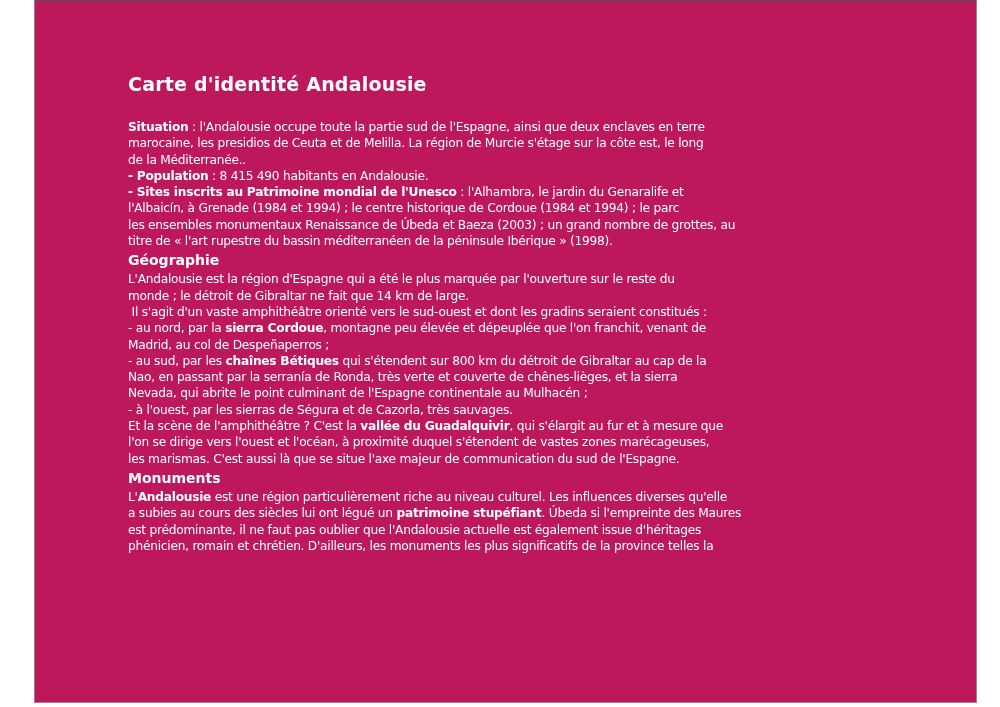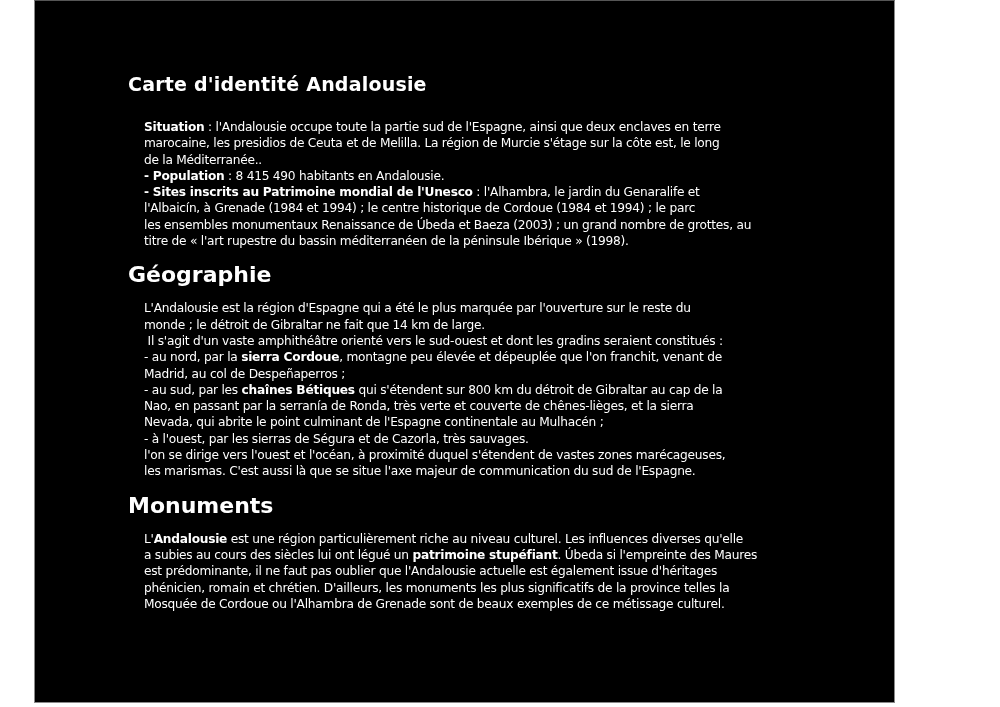--- a/index.html
+++ b/index.html
@@ -12,51 +12,51 @@
       position: relative;
       width: 1000px;
       height: 707px;
       background: #ffffff;
       overflow: hidden;
     }
     .slide {
       position: absolute;
       left: 34px;
       top: 0;
-      width: 861px;
+      width: 943px;
       height: 703px;
-      background: #000000;
+      background: #be185d;
       border: 1px solid #8a8a8a;
       border-top-color: #555;
       box-sizing: border-box;
     }
     .content {
       position: absolute;
       left: 93px;
       top: 71px;
       width: 740px;
       color: #ffffff;
     }
     h1 {
       font-size: 19px;
       font-weight: bold;
       line-height: 25px;
       margin: 0 0 22px 0;
       letter-spacing: 0.2px;
       white-space: pre;
     }
     h2 {
-      font-size: 22px;
+      font-size: 14px;
       font-weight: bold;
       line-height: 19px;
       margin: 2px 0 1px 0;
       white-space: pre;
     }
     p {
-      margin: 16px;
+      margin: 0;
       font-size: 12.2px;
       line-height: 16.3px;
       letter-spacing: -0.25px;
     }
     p .line {
       display: block;
       white-space: pre;
     }
     b {
       font-weight: 700;
@@ -84,26 +84,26 @@
         <p>
           <span class="line"><span>L'Andalousie est la région d'Espagne qui a été le plus marquée par l'ouverture sur le reste du</span></span>
           <span class="line"><span>monde ; le détroit de Gibraltar ne fait que 14 km de large.</span></span>
           <span class="line"><span> Il s'agit d'un vaste amphithéâtre orienté vers le sud-ouest et dont les gradins seraient constitués :</span></span>
           <span class="line"><span>- au nord, par la </span><b>sierra Cordoue</b><span>, montagne peu élevée et dépeuplée que l'on franchit, venant de</span></span>
           <span class="line"><span>Madrid, au col de Despeñaperros ;</span></span>
           <span class="line"><span>- au sud, par les </span><b>chaînes Bétiques</b><span> qui s'étendent sur 800 km du détroit de Gibraltar au cap de la</span></span>
           <span class="line"><span>Nao, en passant par la serranía de Ronda, très verte et couverte de chênes-lièges, et la sierra</span></span>
           <span class="line"><span>Nevada, qui abrite le point culminant de l'Espagne continentale au Mulhacén ;</span></span>
           <span class="line"><span>- à l'ouest, par les sierras de Ségura et de Cazorla, très sauvages.</span></span>
+          <span class="line"><span>Et la scène de l'amphithéâtre ? C'est la </span><b>vallée du Guadalquivir</b><span>, qui s'élargit au fur et à mesure que</span></span>
           <span class="line"><span>l'on se dirige vers l'ouest et l'océan, à proximité duquel s'étendent de vastes zones marécageuses,</span></span>
           <span class="line"><span>les marismas. C'est aussi là que se situe l'axe majeur de communication du sud de l'Espagne.</span></span>
         </p>
         <h2>Monuments</h2>
         <p>
           <span class="line"><span>L'</span><b>Andalousie</b><span> est une région particulièrement riche au niveau culturel. Les influences diverses qu'elle</span></span>
           <span class="line"><span>a subies au cours des siècles lui ont légué un </span><b>patrimoine stupéfiant</b><span>. Úbeda si l'empreinte des Maures</span></span>
           <span class="line"><span>est prédominante, il ne faut pas oublier que l'Andalousie actuelle est également issue d'héritages</span></span>
           <span class="line"><span>phénicien, romain et chrétien. D'ailleurs, les monuments les plus significatifs de la province telles la</span></span>
-          <span class="line"><span>Mosquée de Cordoue ou l'Alhambra de Grenade sont de beaux exemples de ce métissage culturel.</span></span>
         </p>
       </div>
   </div>
 </div>
 
 </body></html>

